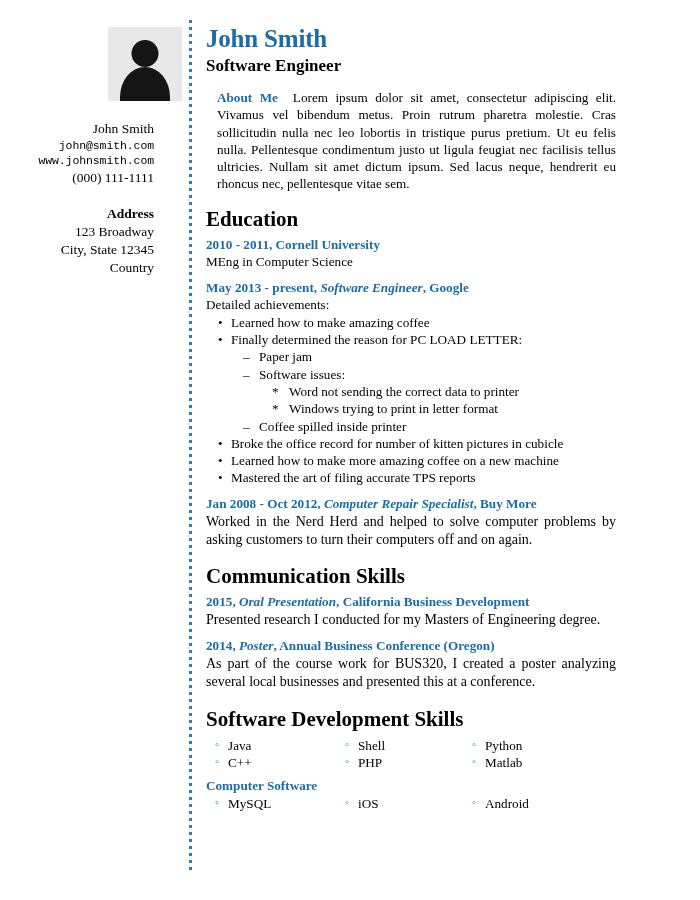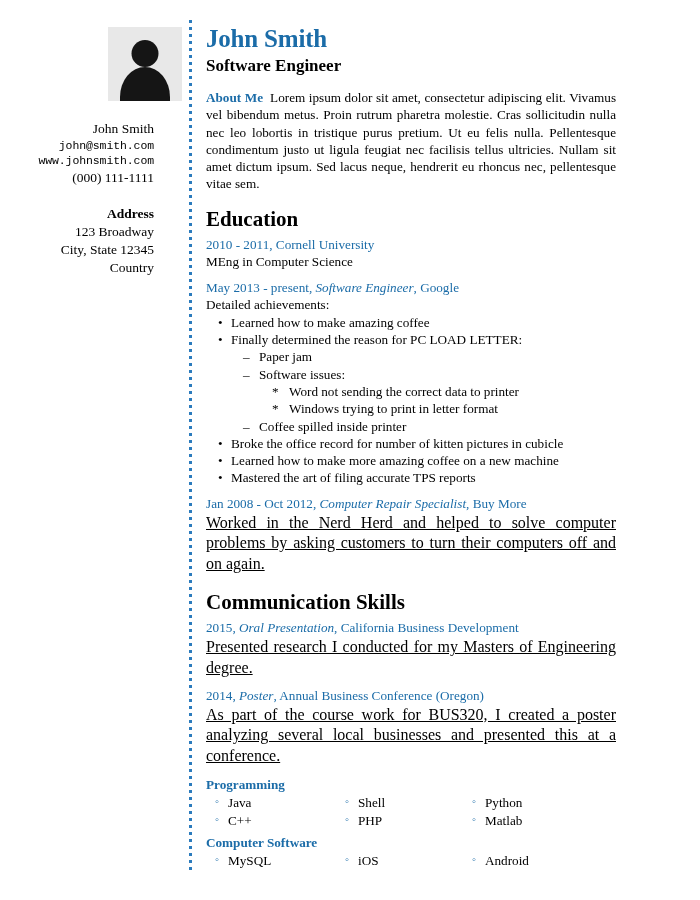--- a/index.html
+++ b/index.html
@@ -130,20 +130,21 @@
     font-weight: bold;
     line-height: 1.22;
     margin-top: 2px;
   }
 
   .about {
     margin-top: 13px;
     font-size: 13.2px;
     line-height: 1.3;
     text-align: justify;
+    margin-left: 11px;
   }
   .about-label {
     color: #1b6ca8;
     font-weight: bold;
   }
 
   .section-title {
     font-size: 21px;
     font-weight: bold;
     margin-top: 15px;
@@ -152,36 +153,35 @@
   }
 
   .entry {
     margin-bottom: 9px;
   }
   .entry:last-child {
     margin-bottom: 0;
   }
   .entry-head {
     color: #1b6ca8;
-    font-weight: normal;
+    font-weight: bold;
     font-size: 13.2px;
     line-height: 1.28;
   }
   .entry-head .it {
     font-style: italic;
   }
   .entry-sub {
     font-size: 13.2px;
     line-height: 1.28;
   }
   .entry-desc {
-    font-size: 16px;
+    font-size: 14px;
     line-height: 1.3;
     text-align: justify;
-    text-decoration: underline;
   }
 
   
   ul.blist {
     list-style: none;
     margin: 0;
     padding: 0;
   }
   ul.blist li {
     font-size: 13.2px;
@@ -325,23 +325,23 @@
     <div class="entry">
       <div class="entry-head"><span>2015, </span><span class="it">Oral Presentation</span><span>, California Business Development</span></div>
       <div class="entry-desc">Presented research I conducted for my Masters of Engineering degree.</div>
     </div>
 
     <div class="entry">
       <div class="entry-head"><span>2014, </span><span class="it">Poster</span><span>, Annual Business Conference (Oregon)</span></div>
       <div class="entry-desc">As part of the course work for BUS320, I created a poster analyzing several local businesses and presented this at a conference.</div>
     </div>
 
+    <div class="section-title">Software Development Skills</div>
 
     <div class="skill-group">
-      <div class="skill-group-title">Programming</div>
       <div class="skill-grid">
         <div class="skill-item"><span class="sbullet">◦</span><span>Java</span></div>
         <div class="skill-item"><span class="sbullet">◦</span><span>Shell</span></div>
         <div class="skill-item"><span class="sbullet">◦</span><span>Python</span></div>
         <div class="skill-item"><span class="sbullet">◦</span><span>C++</span></div>
         <div class="skill-item"><span class="sbullet">◦</span><span>PHP</span></div>
         <div class="skill-item"><span class="sbullet">◦</span><span>Matlab</span></div>
       </div>
     </div>
 

